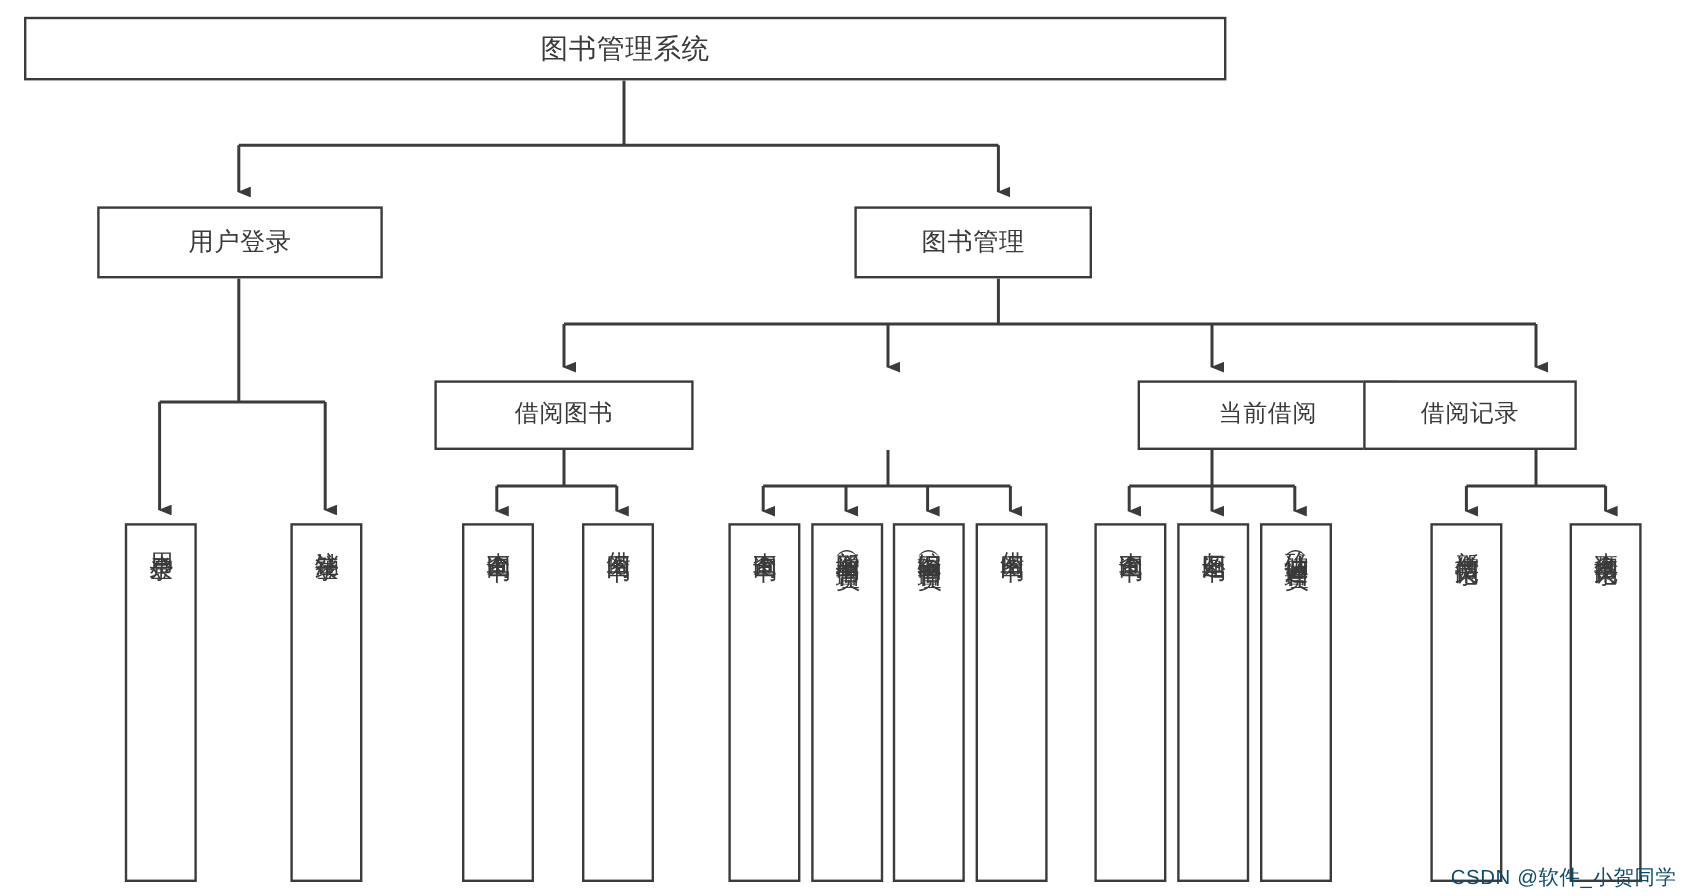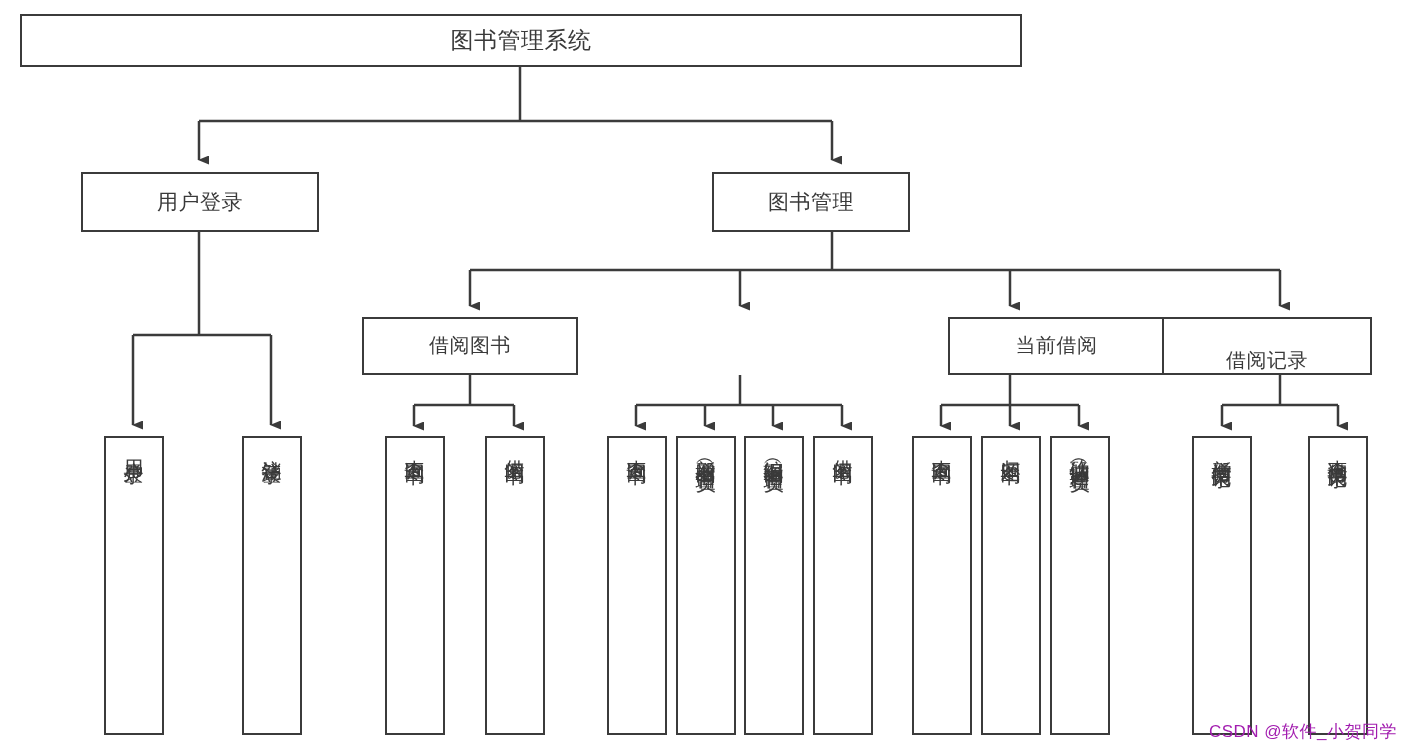--- a/index.html
+++ b/index.html
@@ -62,21 +62,21 @@
     text-orientation: upright;
     letter-spacing: 2px;
     line-height: 1.0;
     max-height: 100%;
   }
   #watermark {
     position: absolute;
     right: 8px;
     bottom: 4px;
     font-size: 17px;
-    color: #a21caf;
+    color: #0c4a6e;
     letter-spacing: 0.5px;
     z-index: 5;
     white-space: pre;
   }
 </style>
 </head>
 <body>
 
 <div id="diagram-root">
 
@@ -140,21 +140,21 @@
   <div class="node level2" style="left:712px; top:172px; width:198px; height:60px;">
     <span class="label">图书管理</span>
   </div>
 
   <div class="node level3" style="left:362px; top:317px; width:216px; height:58px;">
     <span class="label">借阅图书</span>
   </div>
   <div class="node level3" style="left:901px; top:317px; width:217px; height:58px;margin-left:47px;">
     <span class="label">当前借阅</span>
   </div>
-  <div class="node level3" style="left:1162px; top:317px; width:210px; height:58px;align-items:flex-end;">
+  <div class="node level3" style="left:1136px; top:317px; width:178px; height:58px;">
     <span class="label">借阅记录</span>
   </div>
 
   <div class="node leaf" style="left:104px; top:436px; width:60px; height:299px;">
     <span class="label">用户登录</span>
   </div>
   <div class="node leaf" style="left:242px; top:436px; width:60px; height:299px;">
     <span class="label">注销登录</span>
   </div>
 

